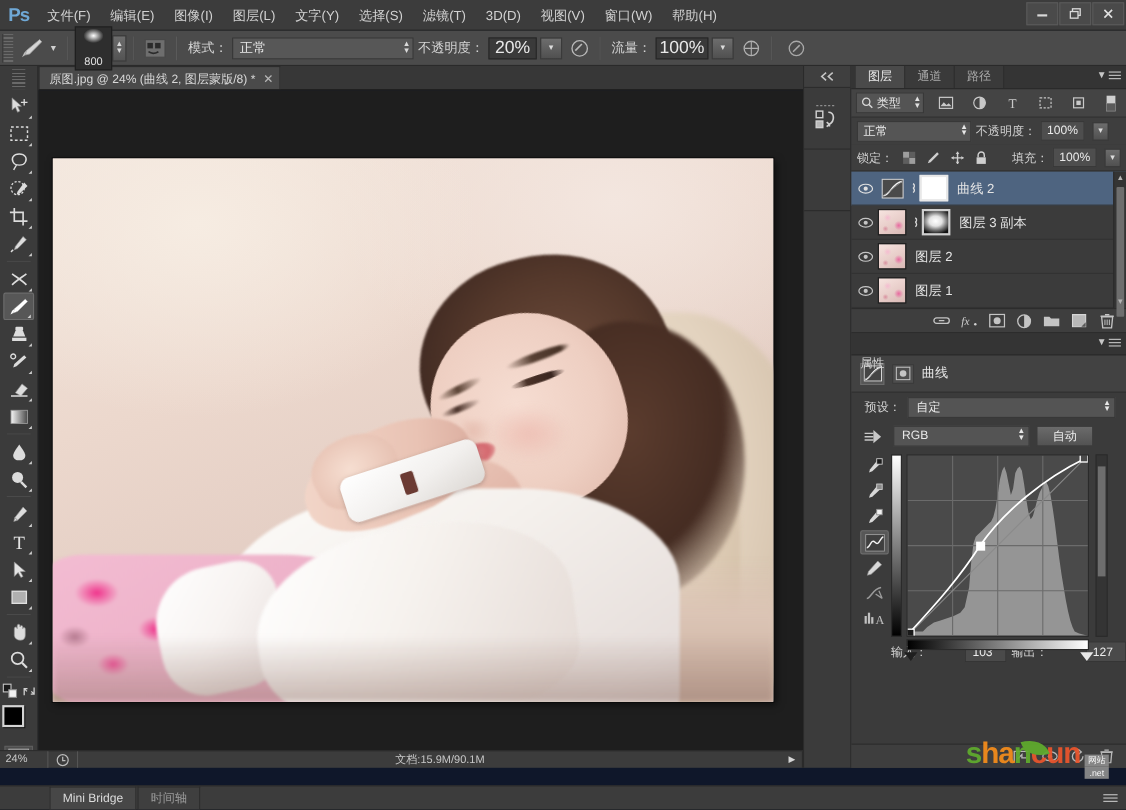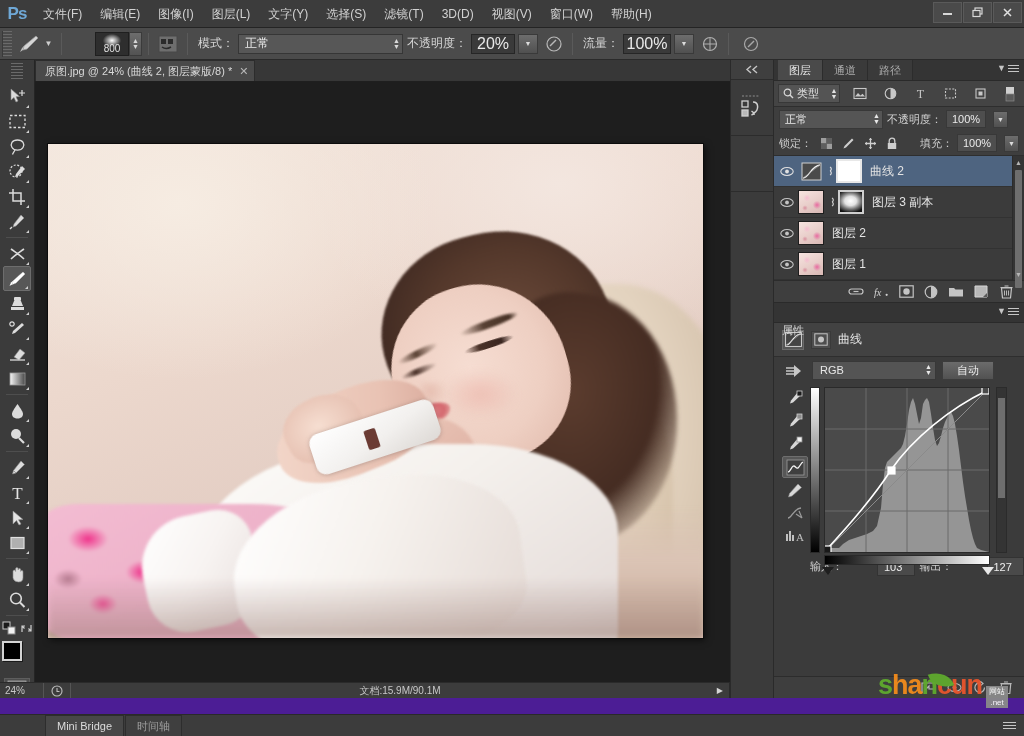--- a/index.html
+++ b/index.html
@@ -6,21 +6,21 @@
   body {
     width: 1024px; height: 736px;
     background: #2b2b2b;
     font-family: "Liberation Sans", "DejaVu Sans", sans-serif;
     font-size: 12px;
     color: #c8c8c8;
     overflow: hidden;
     position: relative;
     -webkit-font-smoothing: none;
   }
-  .app { width: 1024px; height: 736px; position: relative; background: #4c1d95; }
+  .app { width: 1024px; height: 736px; position: relative; background: #0f172a; }
 
   
   .menubar {
     height: 28px; background: #3c3c3c;
     display: flex; align-items: center;
     border-bottom: 1px solid #242424;
     position: relative;
   }
   .ps-logo {
     width: 34px; height: 28px; display: flex; align-items: center; justify-content: center;
@@ -53,22 +53,22 @@
   }
   .opt-tool-icon {
     width: 26px; height: 24px; display:flex; align-items:center; justify-content:center;
   }
   .tiny-arrow {
     width: 13px; height: 18px; display: flex; align-items: center; justify-content: center;
     color: #cfcfcf; font-size: 8px;
   }
   .opt-sep { width: 1px; height: 22px; background: #3a3a3a; margin: 0 6px; border-right: 1px solid #5a5a5a; }
   .brush-preset {
-    width: 34px; height: 24px; background: #2e2e2e; border: 1px solid #1f1f1f;
-    position: relative; display: flex; align-items: flex-end; justify-content: center; margin-left: 27px;
+    width: 34px; height: 40px; background: #2e2e2e; border: 1px solid #1f1f1f;
+    position: relative; display: flex; align-items: flex-end; justify-content: center;
   }
   .brush-dot {
     position: absolute; top: 1px; left: 50%; transform: translateX(-50%);
     width: 18px; height: 13px;
     background: radial-gradient(ellipse at center, #ffffff 0%, #9a9a9a 35%, #2e2e2e 72%);
   }
   .brush-size-num { position: relative; font-size: 10px; color: #e0e0e0; line-height: 10px; margin-bottom: 1px; }
   .spin-btn {
     width: 13px; height: 24px; background: linear-gradient(#6d6d6d,#535353);
     border: 1px solid #3b3b3b; display:flex; flex-direction:column;
@@ -1135,20 +1135,30 @@
         </div>
         <div class="pt-icon2">
           <svg width="14" height="13" viewBox="0 0 14 13">
               <rect x="0.8" y="0.8" width="12.4" height="11.4" fill="none" stroke="#c4c4c4" stroke-width="1"></rect>
               <circle cx="7" cy="6.5" r="3" fill="#c4c4c4"></circle>
             </svg>
         </div>
         <span style="font-size:12px;color:#e6e6e6;">曲线</span>
       </div>
 
+      <div class="preset-row">
+        <span class="mini-label">预设：</span>
+        <div class="preset-combo">
+          <span>自定</span>
+          <span style="margin-left:auto;font-size:7px;line-height:6px;display:flex;flex-direction:column;">
+              <span>▲</span>
+              <span>▼</span>
+            </span>
+        </div>
+      </div>
 
       <div class="chan-row">
         <div class="chan-icon">
           <svg width="20" height="17" viewBox="0 0 20 17">
             <path d="M1 6 L9 6 M1 9 L9 9 M1 12 L9 12" stroke="#c8c8c8" stroke-width="1.3"></path>
             <path d="M9 3 L16 9 L9 15 Z" fill="#c8c8c8"></path>
           </svg>
         </div>
         <div class="chan-combo">
           <span>RGB</span>

